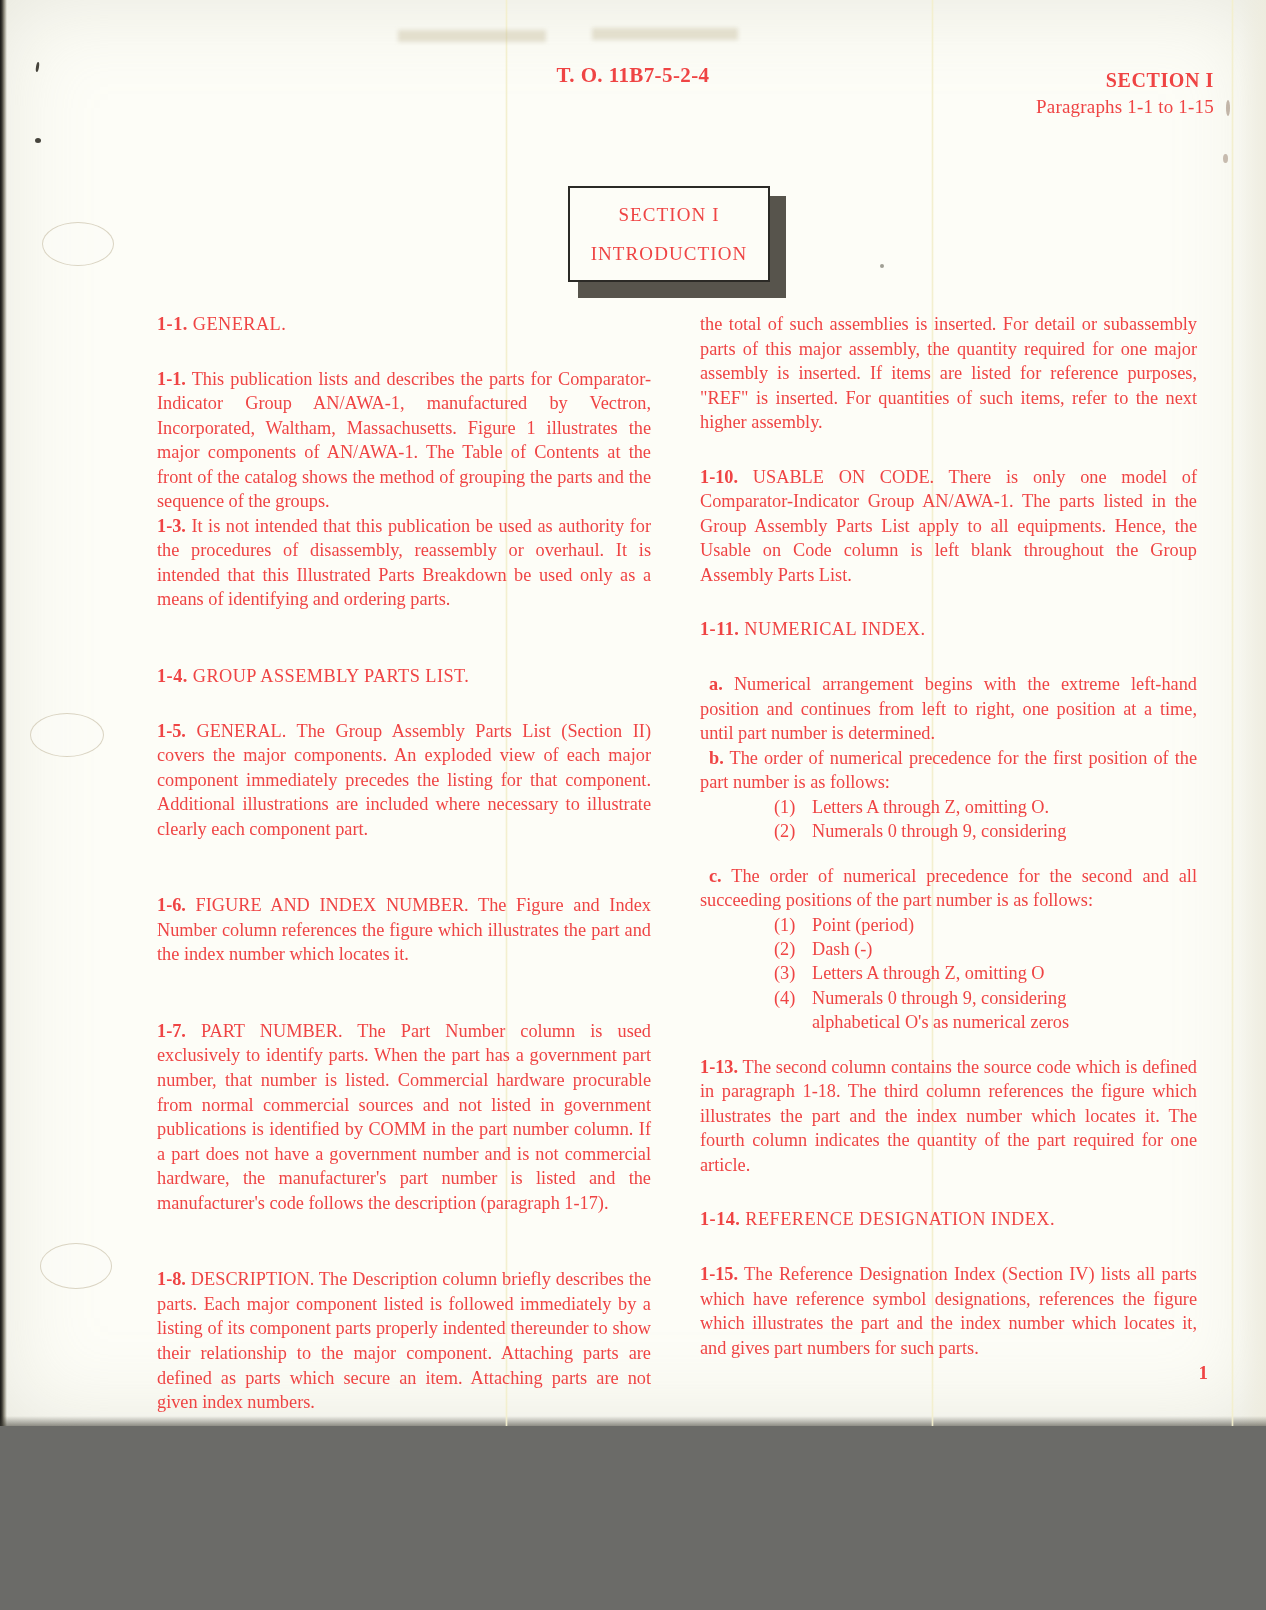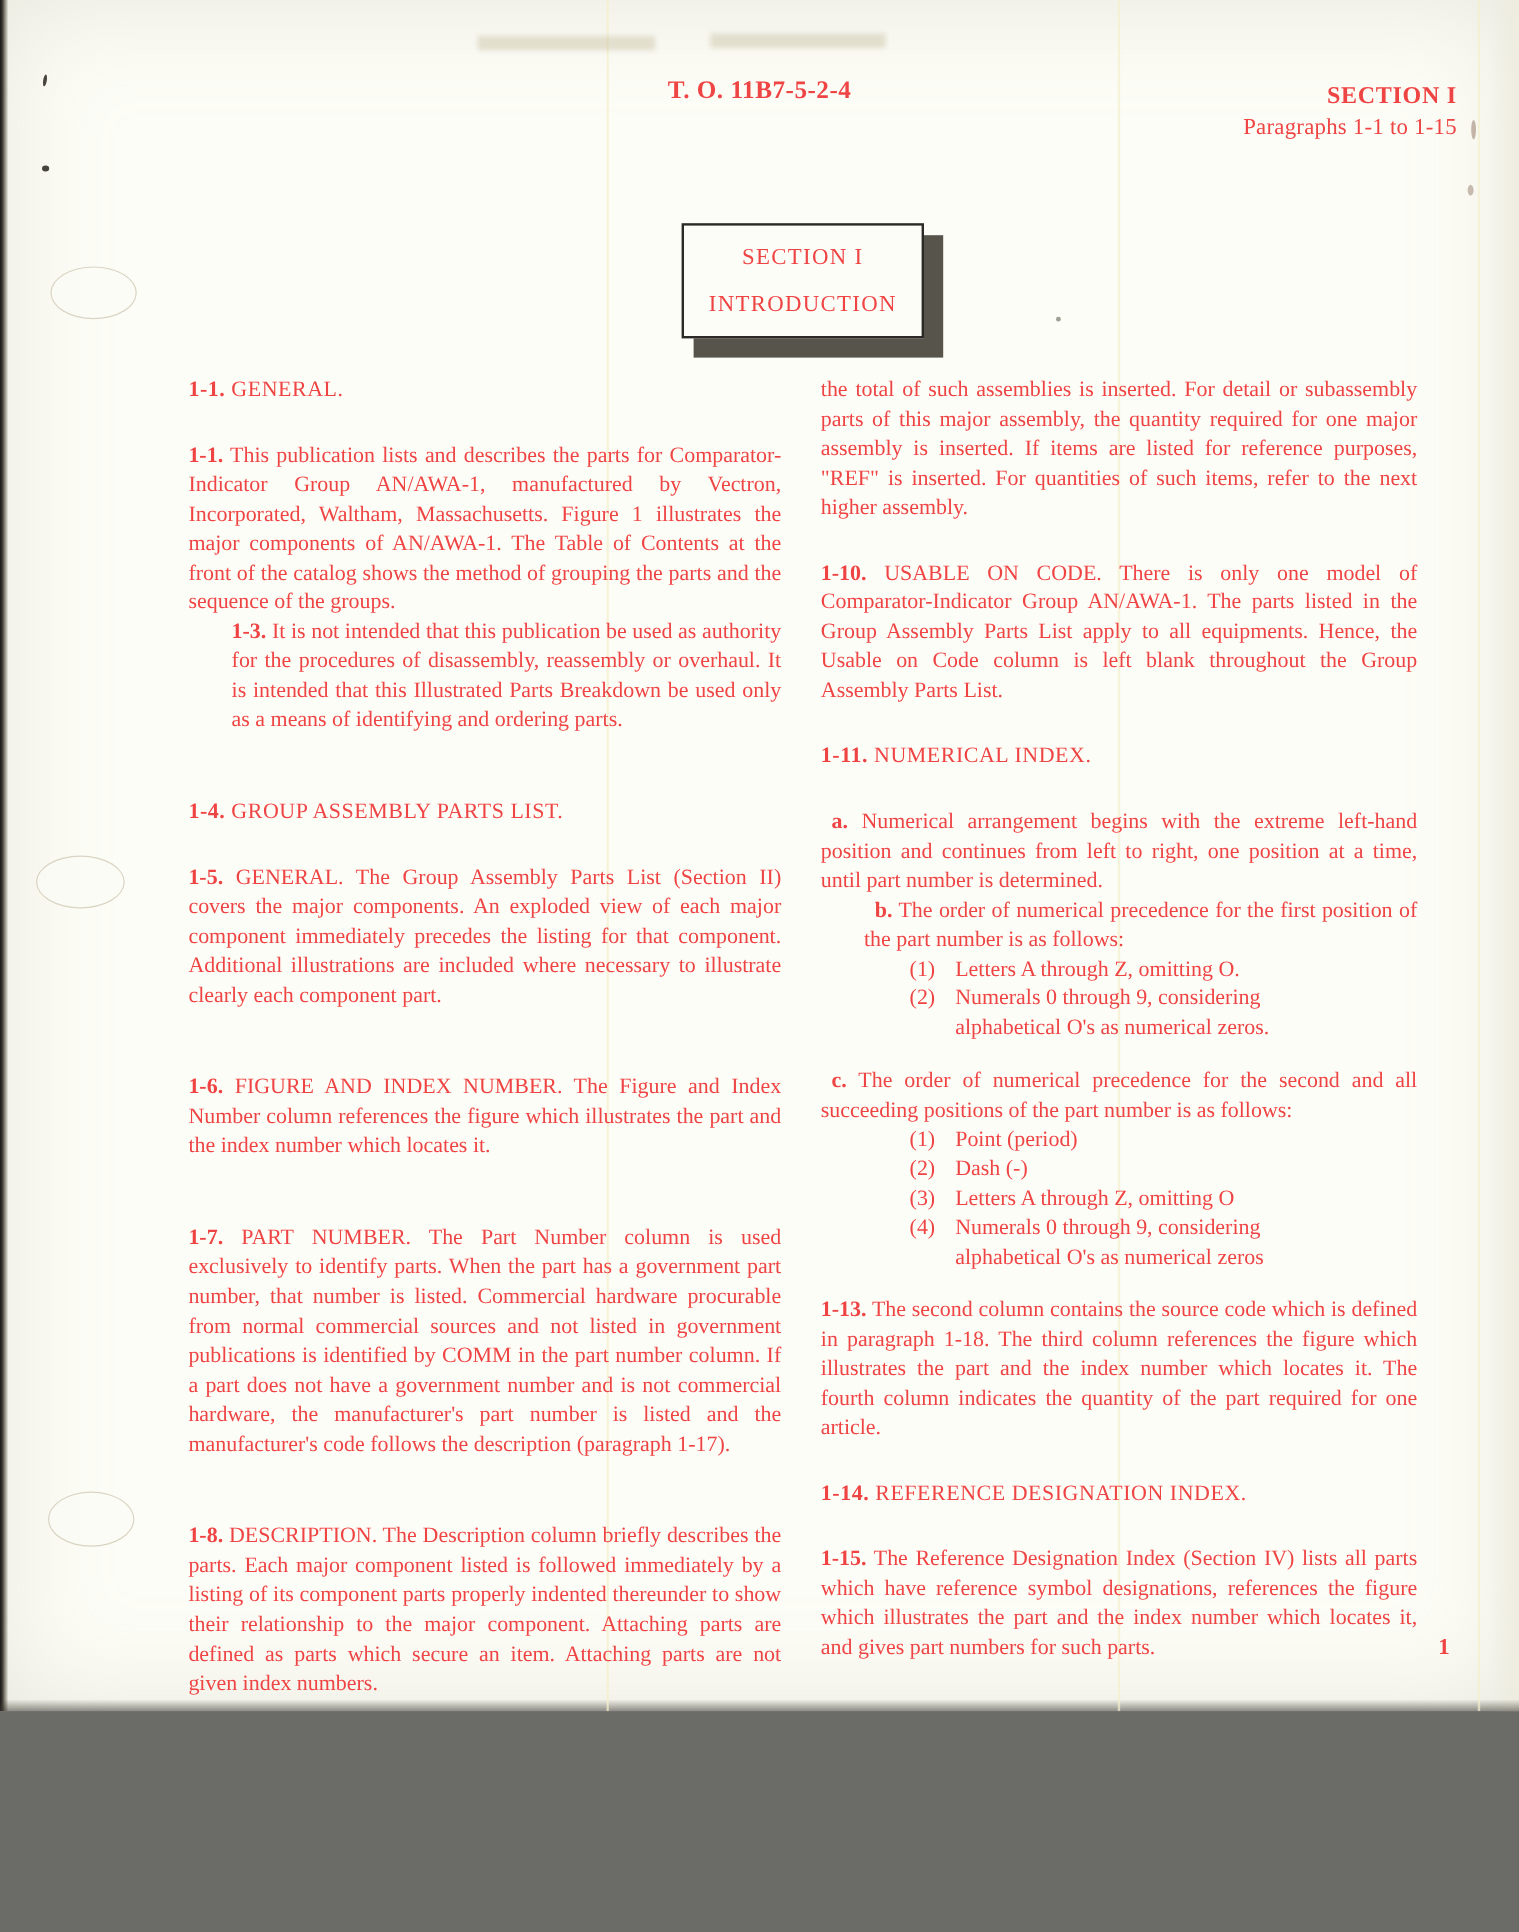--- a/index.html
+++ b/index.html
@@ -131,27 +131,27 @@
   
   .col {
     position: absolute;
     top: 312px;
     font-size: 18.3px;
     line-height: 24.55px;
     text-align: justify;
     text-justify: inter-word;
   }
   .col-left  { left: 157px; width: 494px; }
-  .col-right { left: 684px; width: 497px; }
+  .col-right { left: 700px; width: 497px; }
 
   .col p { margin: 0; }
   .col p.gap-md  { margin-top: 30px; }
   .col p.gap-lg  { margin-top: 20px; }
   .col p.gap-xl  { margin-top: 52px; }
-  .col p.tight   { margin-top: 0; margin-left: 36px; }
+  .col p.tight   { margin-top: 0; }
 
   .num { font-weight: 700; }
   .caps { letter-spacing: 0.45px; }
 
   
   .sub { text-indent: 9px; }
 
   
   .numlist {
     margin: 0;
@@ -234,21 +234,20 @@
     <p class="tight sub"><span class="num">b.</span>  The order of numerical precedence for the first position of the part number is as follows:</p>
 
     <ul class="numlist gap-md">
       <li>
         <span class="mk">(1)</span>
         <span class="cont">Letters A through Z, omitting O.</span>
       </li>
       <li>
         <span class="mk">(2)</span>
         <span class="cont">Numerals 0 through 9, considering</span>
-        <span class="cont">alphabetical O's as numerical zeros.</span>
       </li>
     </ul>
 
     <p class="gap-lg sub"><span class="num">c.</span>  The order of numerical precedence for the second and all succeeding positions of the part number is as follows:</p>
 
     <ul class="numlist gap-md">
       <li>
         <span class="mk">(1)</span>
         <span class="cont">Point (period)</span>
       </li>

